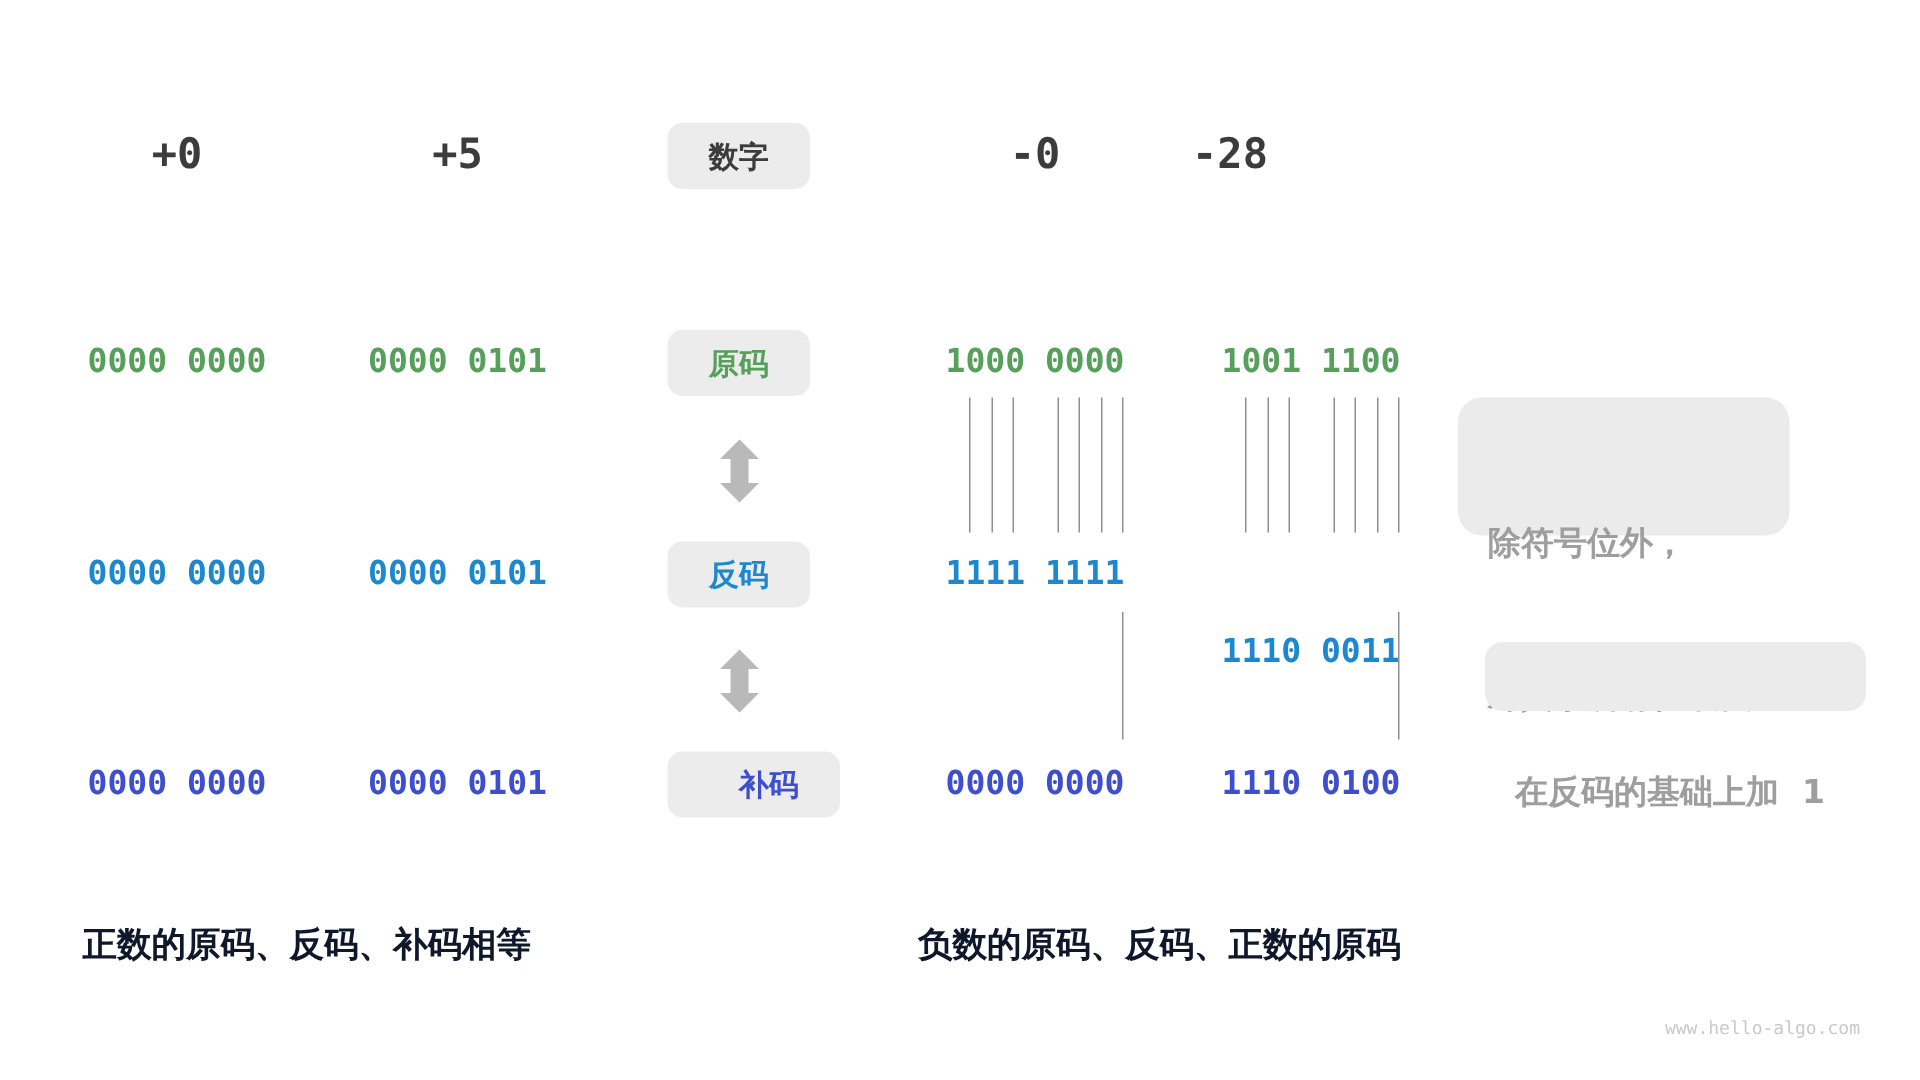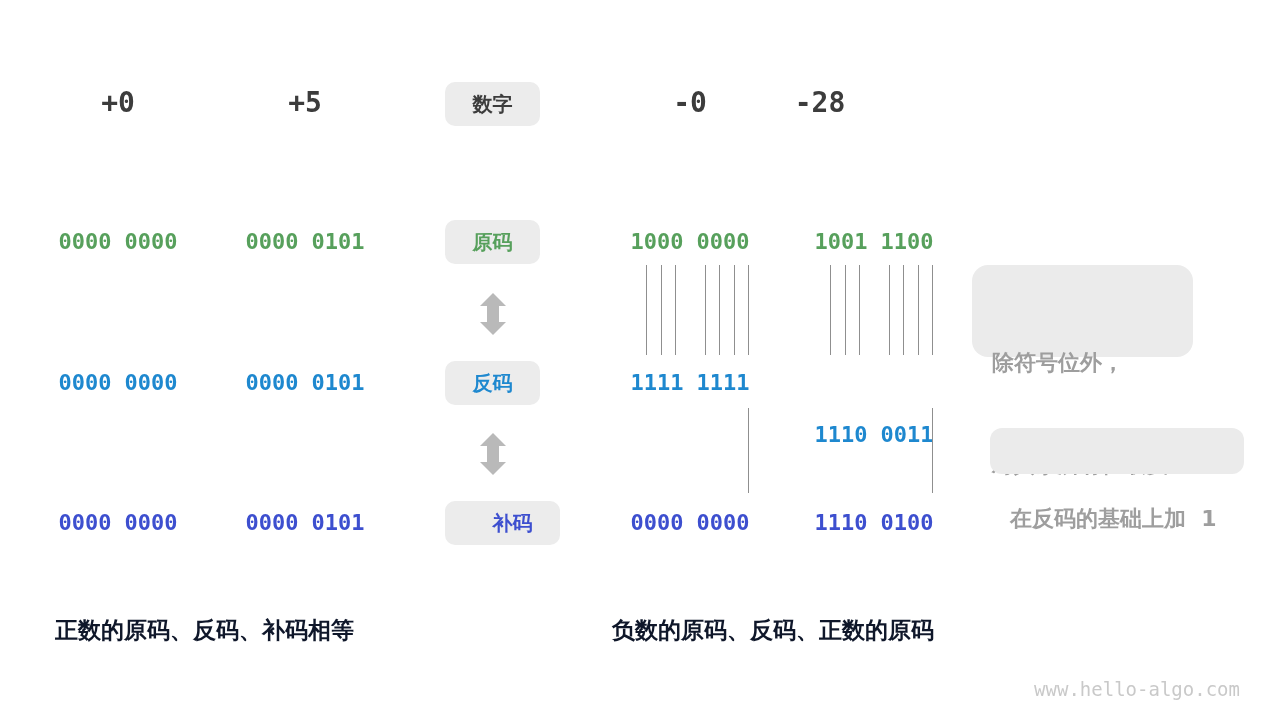--- a/index.html
+++ b/index.html
@@ -18,24 +18,24 @@
   .badge.green{color:#57a05c;}
   .badge.blue{color:#1e88cf;}
   .badge.indigo{color:#3d4fcf;}
   .arrow{position:absolute;width:26px;}
   .arrow .tri-up{width:0;height:0;margin:0 auto;border-left:13px solid transparent;border-right:13px solid transparent;border-bottom:13px solid #b9b9b9;}
   .arrow .bar{width:12px;height:16px;margin:0 auto;background:#b9b9b9;}
   .arrow .tri-down{width:0;height:0;margin:0 auto;border-left:13px solid transparent;border-right:13px solid transparent;border-top:13px solid #b9b9b9;}
   .tick{position:absolute;width:1px;background:#8f8f8f;}
   .note{position:absolute;background:#ebebeb;border-radius:16px;color:#9e9e9e;
         font-weight:bold;font-size:22px;line-height:34px;padding:13px 20px;box-sizing:border-box;white-space:pre;}
-  .note2{border-radius:12px;padding:6px 20px;line-height:34px;}
+  .note2{border-radius:12px;padding:16px 20px;line-height:34px;}
   .cap{position:absolute;font-weight:bold;font-size:23px;color:#0f172a;line-height:30px;white-space:pre;}
   .wm{position:absolute;right:40px;top:678px;font-family:"DejaVu Sans Mono",monospace;
-      font-size:19px;color:#c9c9c9;}
+      font-size:12px;color:#c9c9c9;}
 </style>
 </head>
 <body>
 
 <div class="canvas">
 
   <div class="num" style="left:18px;top:86px;">+0</div>
   <div class="num" style="left:205px;top:86px;">+5</div>
   <div class="badge" style="top:82px;">数字</div>
   <div class="num" style="left:590px;top:86px;">-0</div>

